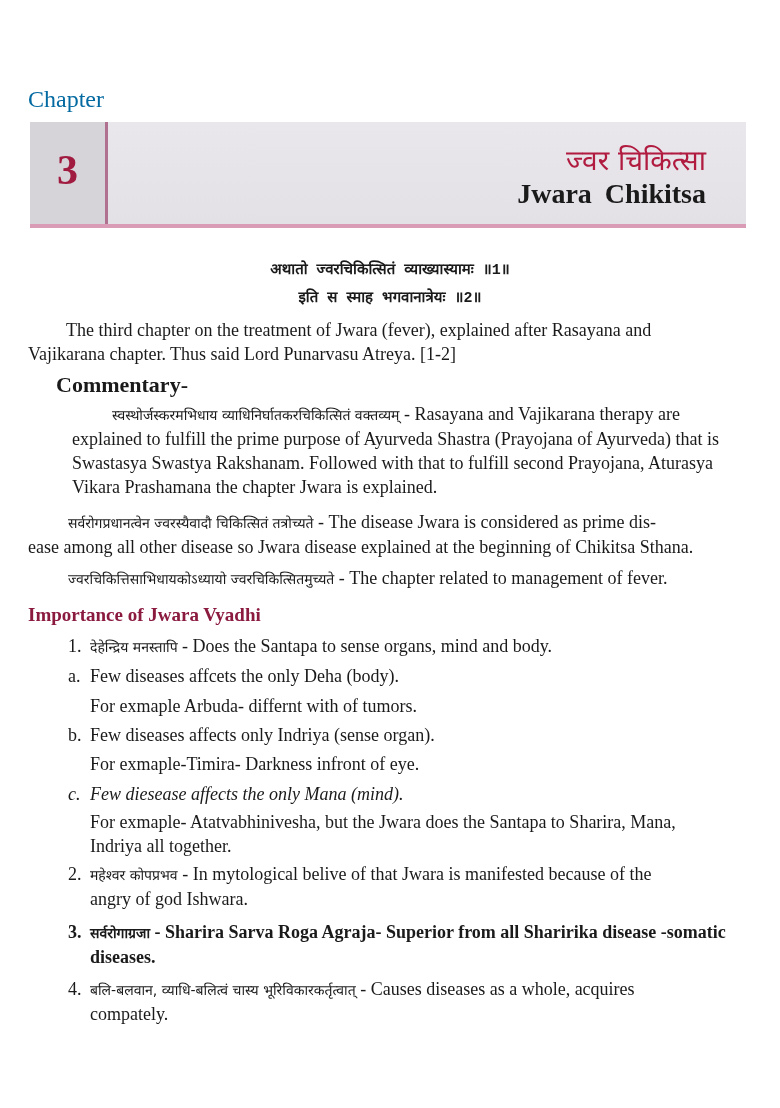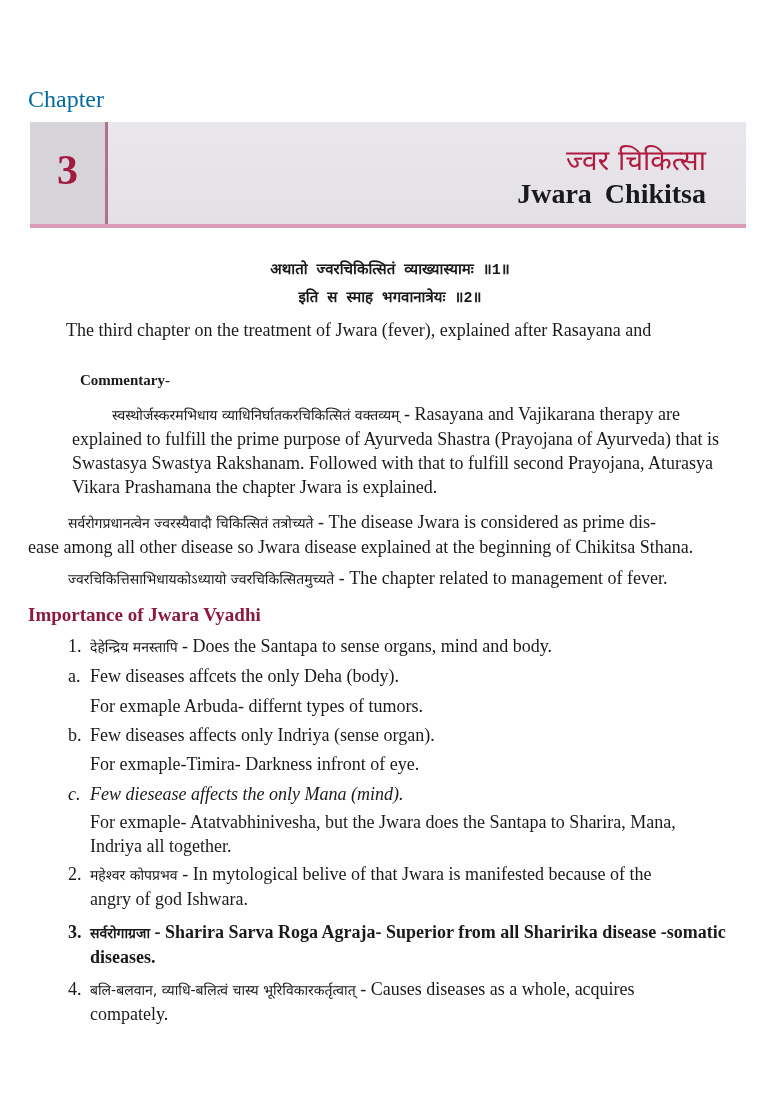--- a/index.html
+++ b/index.html
@@ -32,21 +32,21 @@
     word-spacing: 6px;
   }
   .verse {
     position: absolute; left: 0; width: 780px; text-align: center;
     font-family: Liberation Mono, monospace; font-size: 15px; font-weight: bold; color: #1a1a1a;
   }
   .p {
     position: absolute; left: 28px; width: 718px; font-size: 18px; line-height: 24px; text-align: justify;
   }
   .p .dev { font-family: "DejaVu Sans", sans-serif; font-size: 14px; }
-  .heading-bold { position: absolute; left: 80px; font-size: 15px; font-weight: bold; }
+  .heading-bold { position: absolute; left: 56px; font-size: 22px; font-weight: bold; }
   .section-heading {
     position: absolute; left: 28px; font-size: 19px; font-weight: bold; color: #8b1a3f;
   }
   .li {
     position: absolute; left: 68px; width: 680px; font-size: 18px; line-height: 28px;
   }
   .li .marker { display: inline-block; width: 22px; }
   .li .dev { font-family: "DejaVu Sans", sans-serif; font-size: 14px; }
   .cont { position: absolute; left: 90px; width: 656px; font-size: 18px; line-height: 28px; }
 </style>
@@ -61,20 +61,21 @@
   </div>
   <div class="banner-hindi">ज्वर चिकित्सा</div>
   <div class="banner-eng">Jwara Chikitsa</div>
 </div>
 
 <div class="verse" style="top:258px;">अथातो ज्वरचिकित्सितं व्याख्यास्यामः ॥1॥</div>
 <div class="verse" style="top:286px;">इति स स्माह भगवानात्रेयः ॥2॥</div>
 
 <div class="p" style="top:318px; text-indent:38px;">
   <span>The third chapter on the treatment of Jwara (fever), explained after Rasayana and</span><br>
+  <span style="display:inline-block;text-indent:0;">Vajikarana chapter. Thus said Lord Punarvasu Atreya. [1-2]</span>
 </div>
 
 <div class="heading-bold" style="top:372px;">Commentary-</div>
 
 <div class="p" style="top:402px;margin-left:44px;">
   <div style="padding-left:40px; white-space:nowrap;"><span class="dev">स्वस्थोर्जस्करमभिधाय व्याधिनिर्घातकरचिकित्सितं वक्तव्यम्</span><span> - Rasayana and Vajikarana therapy are</span></div>
   <div>explained to fulfill the prime purpose of Ayurveda Shastra  (Prayojana of Ayurveda) that is</div>
   <div>Swastasya Swastya Rakshanam. Followed with that to fulfill second Prayojana, Aturasya</div>
   <div>Vikara Prashamana the chapter Jwara is explained.</div>
 </div>
@@ -90,21 +91,21 @@
 
 <div class="section-heading" style="top:604px;">Importance of Jwara Vyadhi</div>
 
 <div class="li" style="top:632px;">
   <span class="marker">1.</span><span class="dev">देहेन्द्रिय मनस्तापि</span><span> - Does the Santapa to sense organs, mind and body.</span>
 </div>
 
 <div class="li" style="top:662px;">
   <span class="marker">a.</span><span>Few diseases affcets the only Deha (body).</span>
 </div>
-<div class="cont" style="top:692px;">For exmaple Arbuda- differnt types of tumors.</div>
+<div class="cont" style="top:692px;">For exmaple Arbuda- differnt with of tumors.</div>
 
 <div class="li" style="top:721px;">
   <span class="marker">b.</span><span>Few diseases affects only Indriya (sense organ).</span>
 </div>
 <div class="cont" style="top:750px;">For exmaple-Timira- Darkness infront of eye.</div>
 
 <div class="li" style="top:780px;font-style:italic;">
   <span class="marker">c.</span><span>Few diesease affects the only Mana (mind).</span>
 </div>
 <div class="cont" style="top:810px; line-height:24px;">

